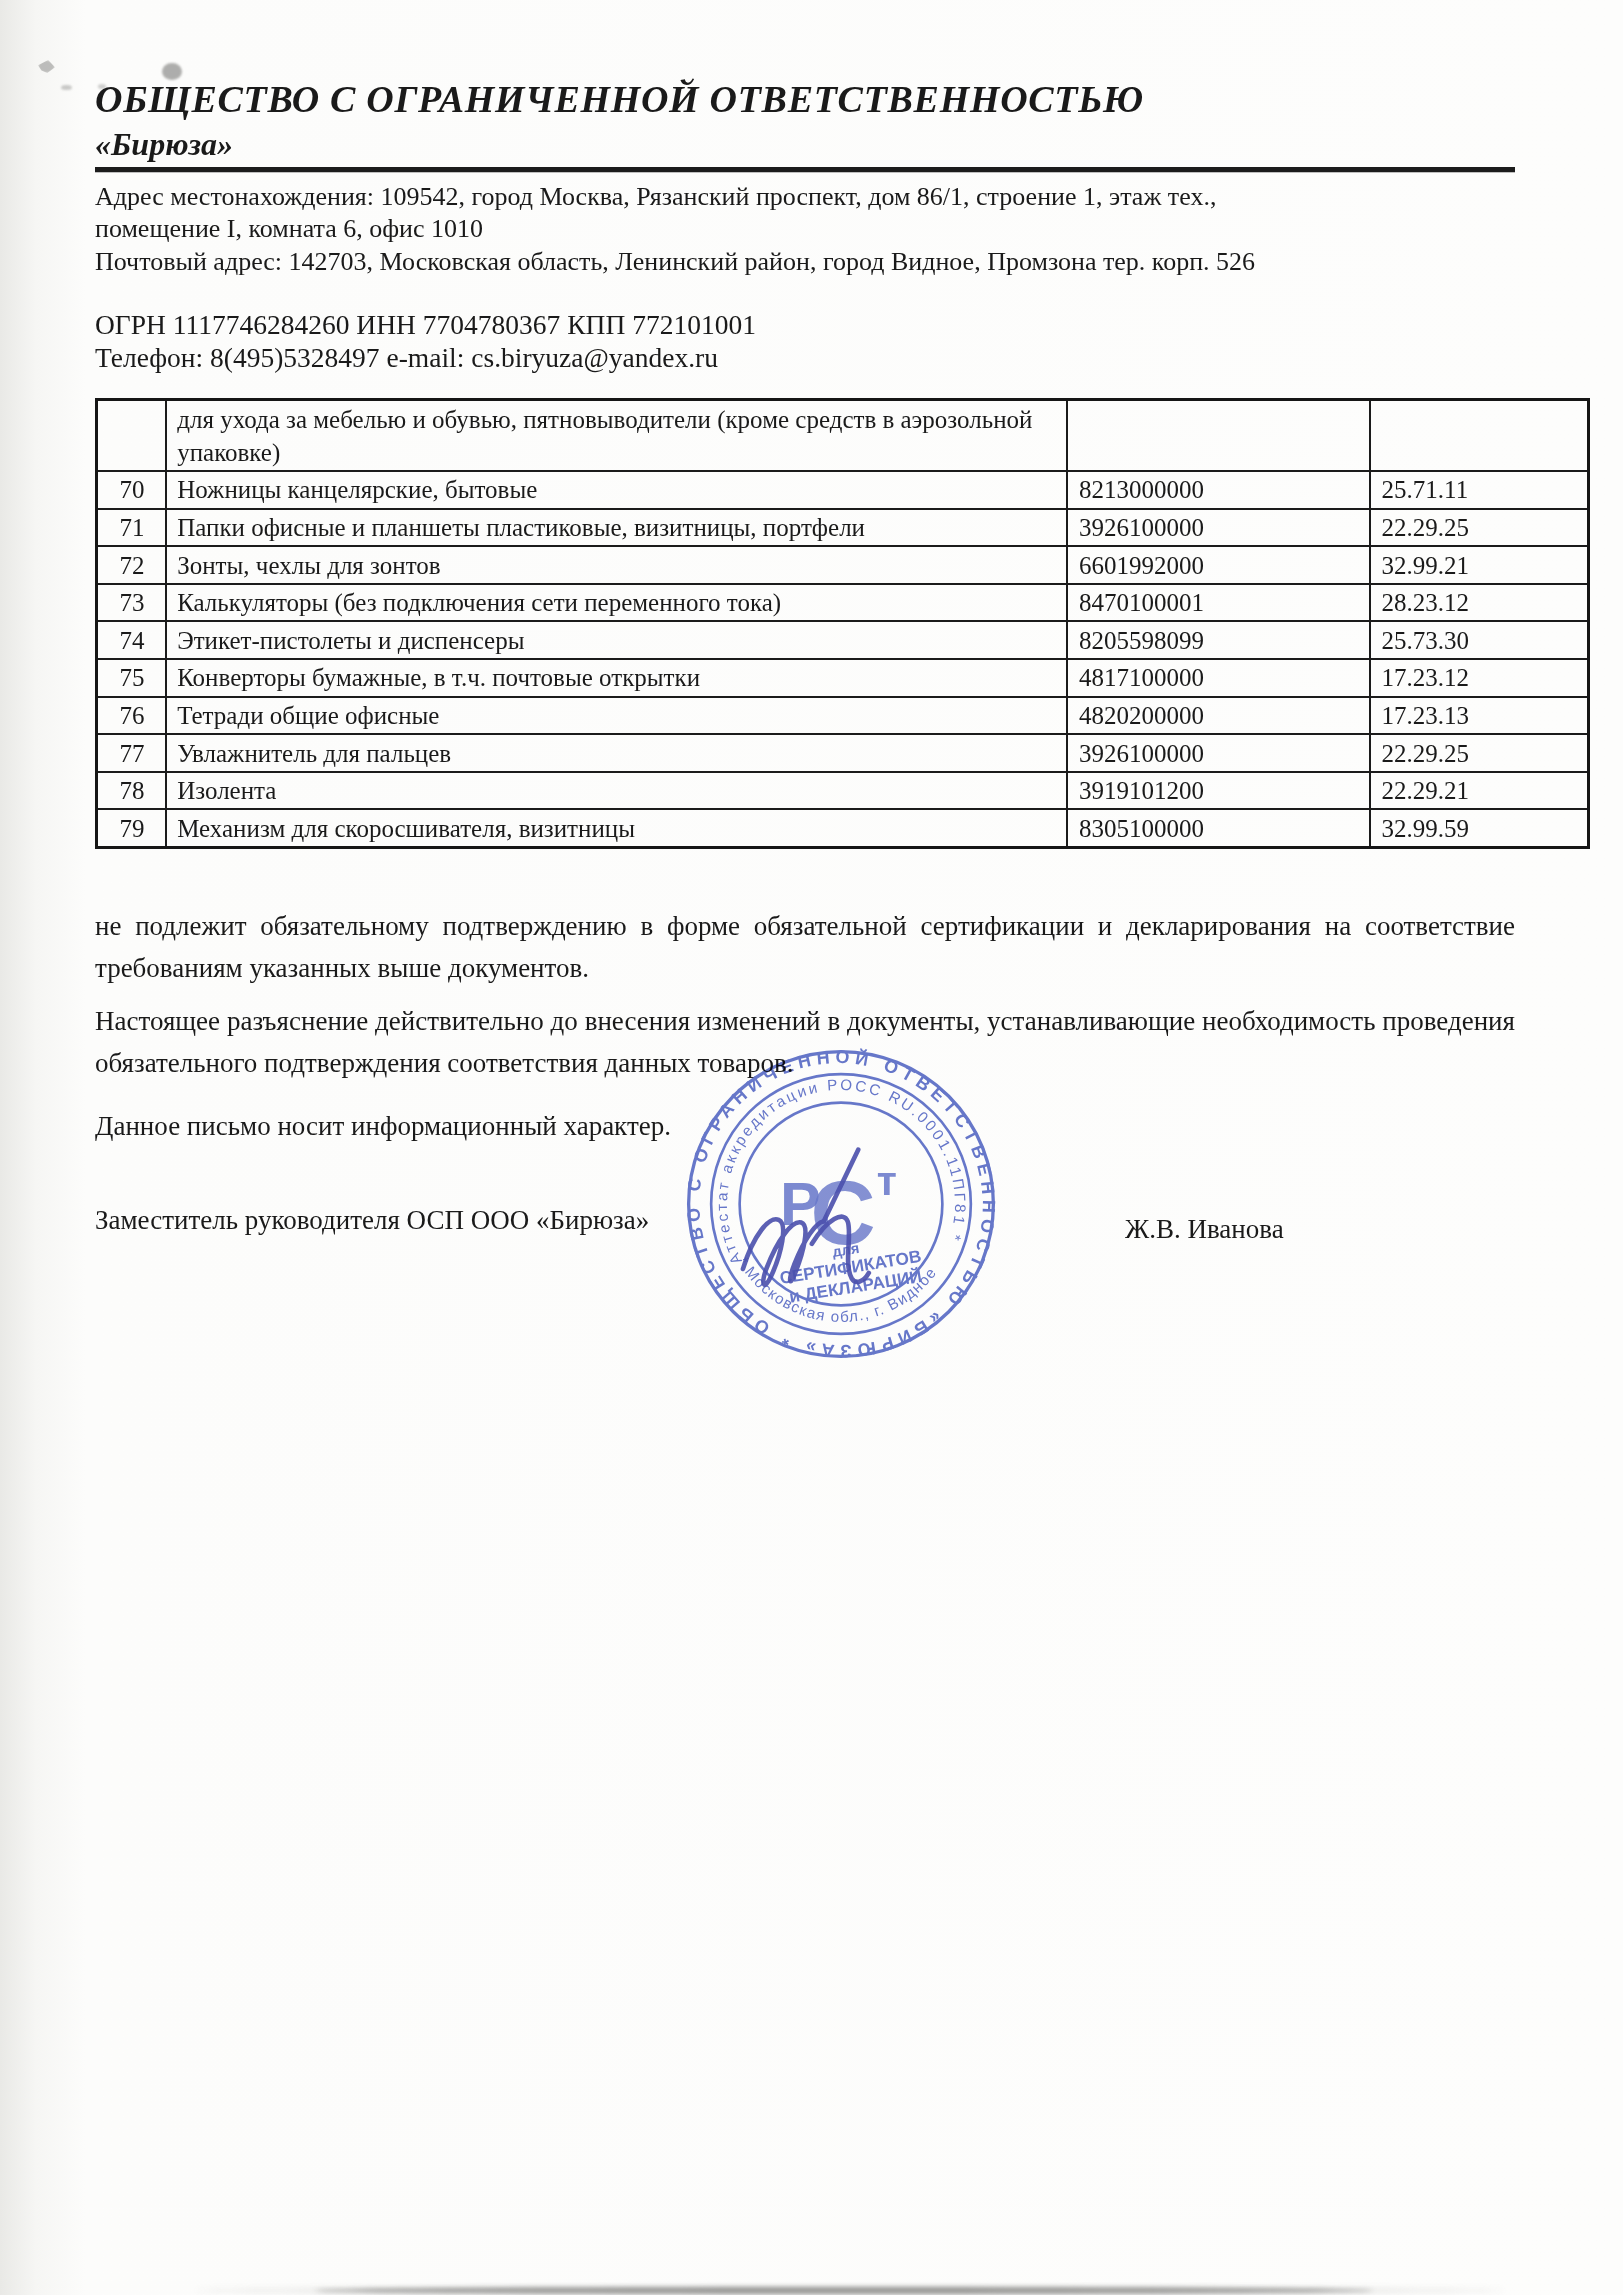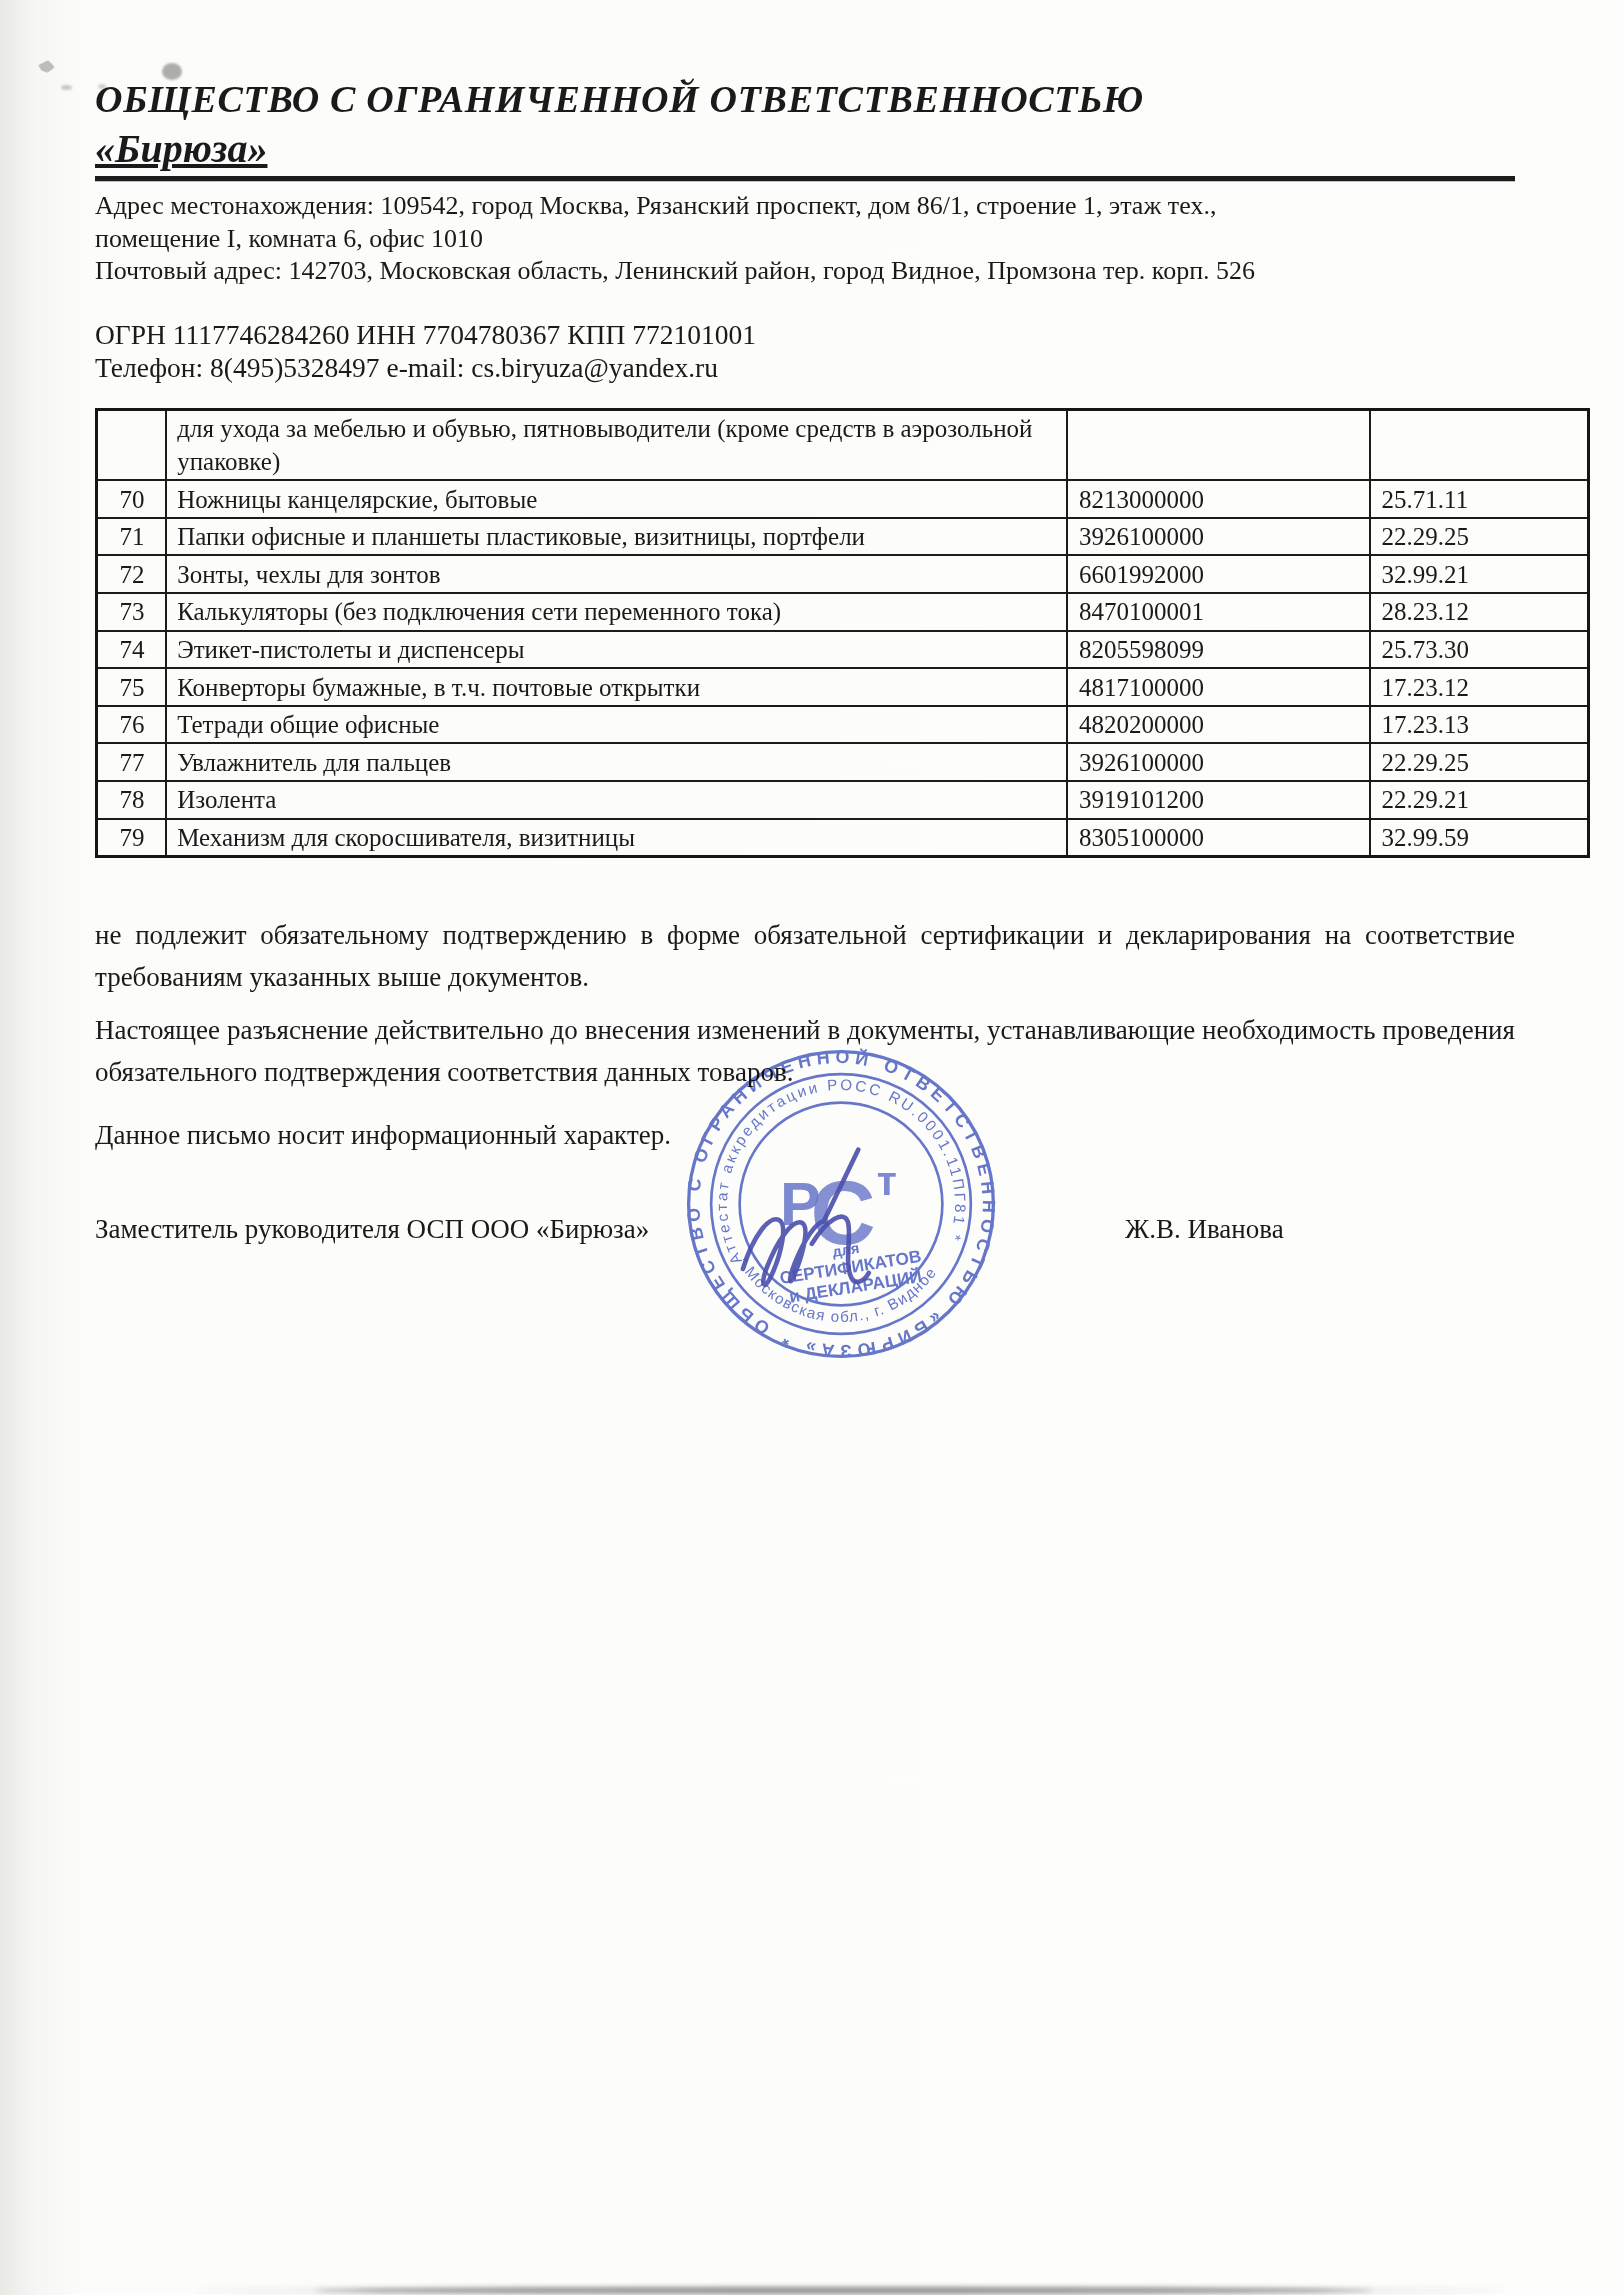--- a/index.html
+++ b/index.html
@@ -13,22 +13,22 @@
     overflow: hidden;
   }
   .doc { padding: 77px 108px 0 95px; position: relative; }
   .center { text-align: left; }
 
   .title-line1 {
     font-size: 38px; font-weight: bold; font-style: italic;
     letter-spacing: 0.7px; line-height: 1.2;
   }
   .title-line2 {
-    font-size: 40px; font-weight: bold; font-style: italic;
-    margin-top: 3.9px; line-height: 1.15; text-decoration: underline;
+    font-size: 32px; font-weight: bold; font-style: italic;
+    margin-top: 3.9px; line-height: 1.15;
   }
   .head-rule {
     height: 4.6px; background: #1c1c1c; margin-top: 3.9px;
     box-shadow: 0 0.7px 0 rgba(0,0,0,.35);
   }
   .addr { font-size: 26px; line-height: 1.25; margin-top: 9.2px; }
   .addr2 { font-size: 26px; line-height: 1.25; }
   .reg { font-size: 27.5px; line-height: 1.2; margin-top: 30px; }
   .contact { font-size: 27.5px; line-height: 1.2; }
 
@@ -54,21 +54,21 @@
   .para {
     font-size: 27px; line-height: 1.56;
     text-align: justify;
   }
   .p1 { margin-top: 56px; }
   .p2 { margin-top: 10.5px; }
   .p3 { margin-top: 21px; text-align: left; }
 
   .sig-row { margin-top: 58px; position: relative; font-size: 27px; height: 39px; }
   .sig-title { position: absolute; left: 0; top: 0; }
-  .sig-name { position: absolute; left: 1030px; top: 0; text-align: right; }
+  .sig-name { position: absolute; left: 1030px; top: 9px; text-align: right; }
 
   .stamp {
     position: absolute; left: 682px; top: 1045px;
     width: 318px; height: 318px;
     mix-blend-mode: multiply; opacity: .92;
     pointer-events: none;
   }
   .stamp-ring-text { font-family: "Liberation Sans", "DejaVu Sans", sans-serif; }
   .stamp-outer-t { font-size: 27px; font-weight: bold; letter-spacing: 8px; }
   .stamp-mid-t { font-size: 23px; letter-spacing: 4px; }

